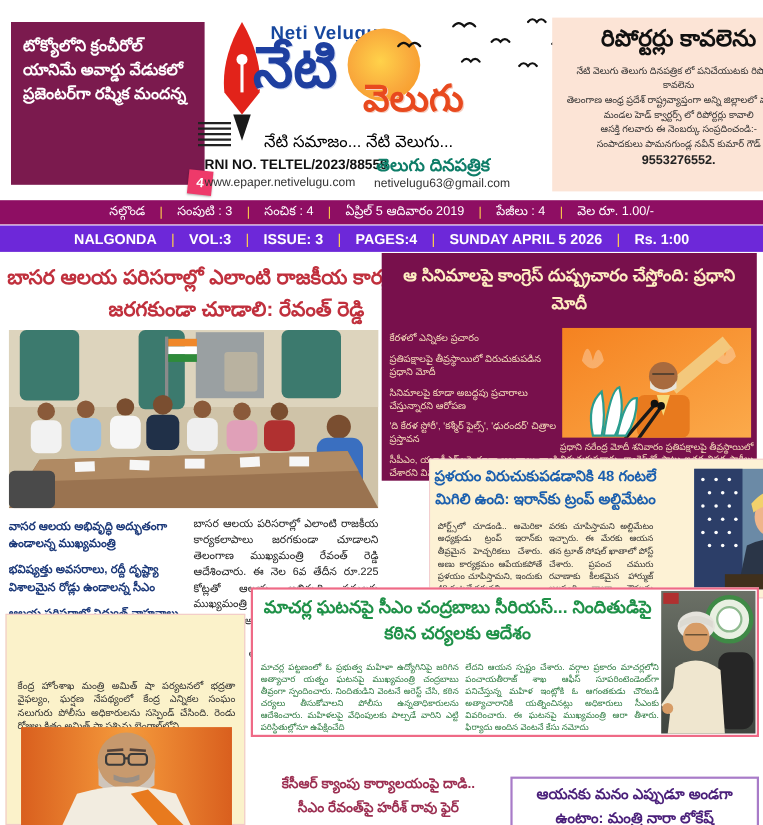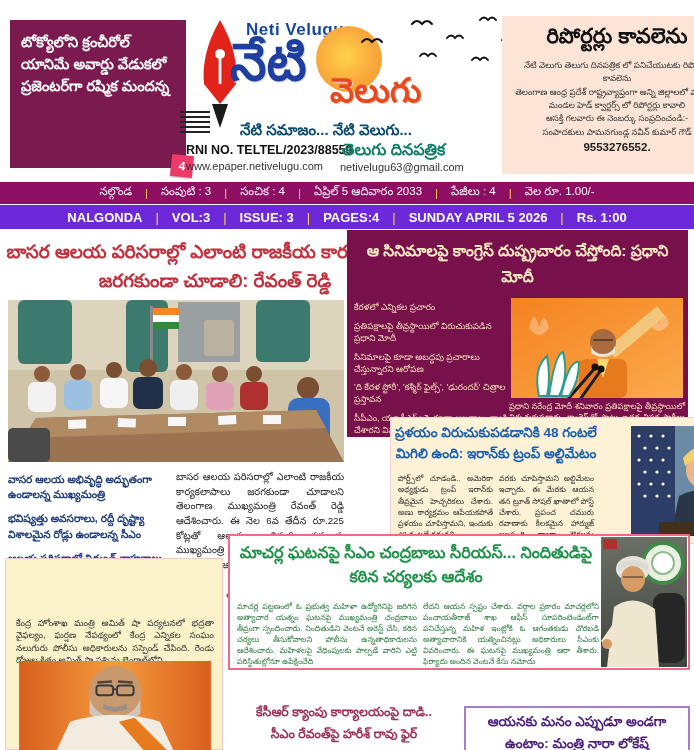--- a/index.html
+++ b/index.html
@@ -13,21 +13,21 @@
   .promo-badge { position:absolute; right:-7px; bottom:-9px; width:22px; height:22px; background:#ee3a6a;
                color:#fff; font-size:12px; font-weight:bold; display:flex; align-items:center;
                justify-content:center; transform:rotate(6deg); box-shadow:0 1px 2px rgba(0,0,0,.3); }
   .logo-en   { left:246px; top:20px; color:#16479e; font-weight:bold; font-size:17px; letter-spacing:.5px; }
   .sun       { left:316px; top:26px; width:66px; height:66px; border-radius:50%;
                background:radial-gradient(circle at 45% 45%, #ffd24a 0%, #f9a93c 55%, #f7941d 100%); }
   .logo-te-main   { left:230px; top:34px; font-size:52px; font-weight:bold; color:#1e3fa0; line-height:1.1;
                text-shadow:1px 1px 0 #cdd6f0; }
   .logo-te-accent { left:330px; top:72px; font-size:34px; font-weight:bold; color:#e8491e; line-height:1.1;
                text-shadow:1px 1px 0 #f6cfc2; }
-  .tagline   { left:240px; top:121px; color:#0c4a6e; font-weight:bold; font-size:15px; }
+  .tagline   { left:240px; top:121px; color:#000000; font-weight:normal; font-size:15px; }
   .rni       { left:186px; top:143px; font-weight:bold; font-size:12.5px; color:#111; }
   .website   { left:186px; top:160px; font-size:11px; color:#333; }
   .paper-type{ left:342px; top:141px; color:#0e7d68; font-weight:bold; font-size:16px; }
   .email     { left:340px; top:161px; font-size:11px; color:#333; }
   .recruit-box { left:458px; top:16px; width:230px; height:158px; background:#fce4d6; text-align:center;
                padding:8px 10px 4px;margin-left:44px; }
   .recruit-title { font-size:21px; font-weight:bold; color:#111; margin-bottom:6px; }
   .recruit-line  { font-size:8.6px; color:#333; line-height:1.55; }
   .recruit-phone { font-size:11.5px; font-weight:bold; color:#222; margin-top:2px; }
 
@@ -144,21 +144,21 @@
     <div class="recruit-phone">9553276552.</div>
   </div>
 
   <div class="abs bar bar-te">
     <span class="item">నల్గొండ</span>
     <span class="sep">|</span>
     <span class="item">సంపుటి : 3</span>
     <span class="sep">|</span>
     <span class="item">సంచిక : 4</span>
     <span class="sep">|</span>
-    <span class="item">ఏప్రిల్ 5 ఆదివారం 2033</span>
+    <span class="item">ఏప్రిల్ 5 ఆదివారం 2019</span>
     <span class="sep">|</span>
     <span class="item">పేజీలు : 4</span>
     <span class="sep">|</span>
     <span class="item">వెల రూ. 1.00/-</span>
   </div>
 
   <div class="abs bar bar-en">
     <span class="item">NALGONDA</span>
     <span class="sep">|</span>
     <span class="item">VOL:3</span>

